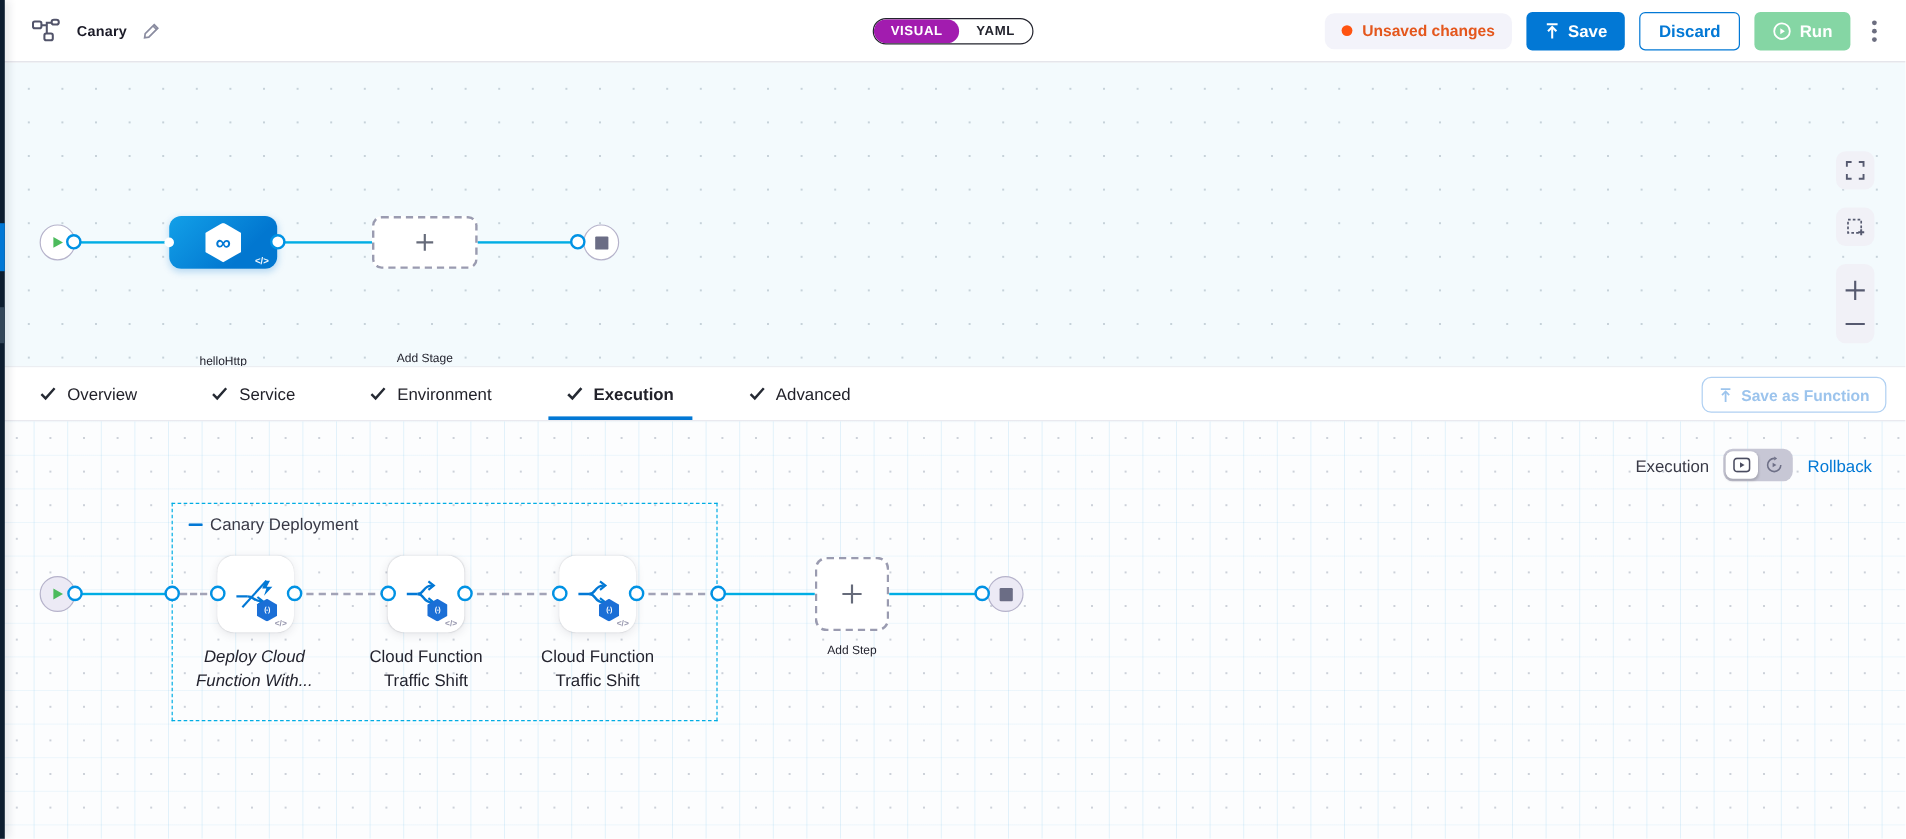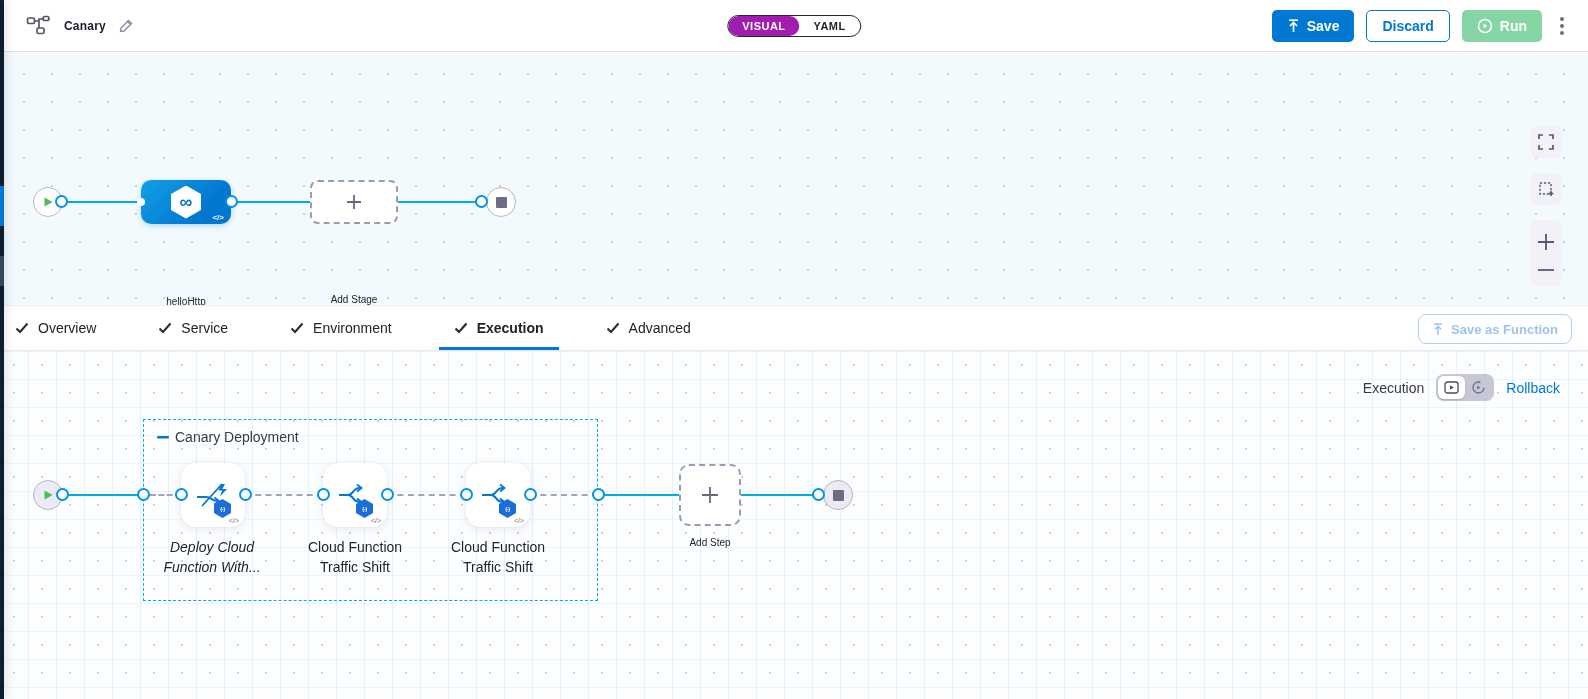--- a/index.html
+++ b/index.html
@@ -80,21 +80,21 @@
   .node-label { position:absolute; font-size:10px; color:#23232e; text-align:center; }
 
   
   .canvas-ctrl { position:absolute; width:32px; background:#f1f1f7; border-radius:8px;
     display:flex; flex-direction:column; align-items:center; justify-content:center;
     cursor:pointer; z-index:10; }
   .ctrl-sep { width:18px; height:0; margin:7px 0; }
 
   
   .tabbar { position:relative; height:46px; background:#fff; border-top:1px solid #eceef2;
-    border-bottom:1px solid #e9e9ef; display:flex; align-items:stretch; z-index:30; }
+    border-bottom:1px solid #e9e9ef; display:flex; align-items:stretch; padding-left:18px; z-index:30; }
   .tab { display:flex; align-items:center; gap:9px; padding:0 15px; margin-right:32px;
     font-size:14px; color:#22222a; cursor:pointer; border-bottom:3px solid transparent; padding-top:3px; }
   .tab.active { font-weight:bold; border-bottom-color:#0278d5; }
   .save-template-btn { position:absolute; right:16px; top:8px; height:30px;
     display:flex; align-items:center; gap:7px; padding:0 13px; background:#fff;
     border:1px solid #b0d0f2; border-radius:8px; color:#9cc4ed; font-size:13px;
     font-weight:bold; cursor:pointer; }
 
   
   .view-switch { position:absolute; top:23px; right:28px; display:flex;
@@ -148,20 +148,24 @@
       </svg>
     </span>
   </div>
 
   <div class="mode-toggle">
     <span class="mode-seg active">VISUAL</span>
     <span class="mode-seg inactive">YAML</span>
   </div>
 
   <div class="header-right">
+    <div class="unsaved-pill">
+      <span class="unsaved-dot"></span>
+      <span class="unsaved-text">Unsaved changes</span>
+    </div>
     <button class="btn btn-save">
       <svg width="13" height="14" viewBox="0 0 13 14" fill="none" stroke="#fff" stroke-width="1.7">
         <path d="M2 1.2 H11"></path>
           <path d="M6.5 4 V13"></path>
           <path d="M3 7 L6.5 3.5 L10 7"></path>
       </svg>
       <span>Save</span>
     </button>
     <button class="btn btn-discard">
       <span>Discard</span>

